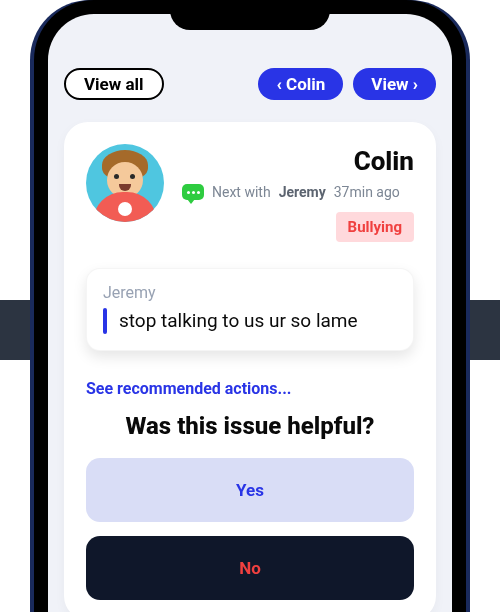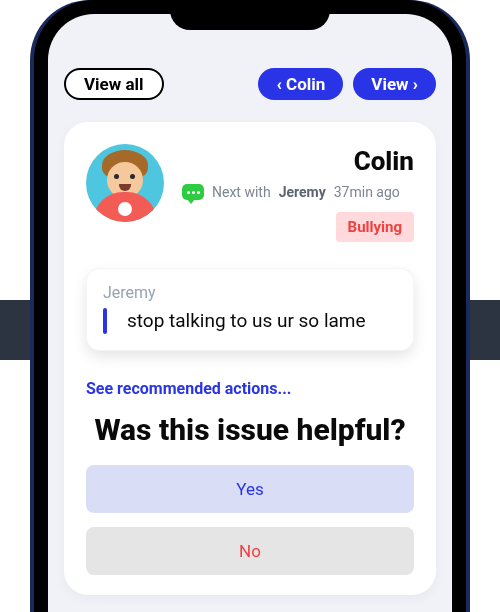--- a/index.html
+++ b/index.html
@@ -219,21 +219,21 @@
     border: 1px solid rgba(0,0,0,0.04);
     background: #fff;
   }
   .msg-sender {
     color: #98a2b3;
     font-size: 16px;
     margin-bottom: 6px;
   }
   .msg-body-row {
     display: flex;
-    gap: 20px;
+    gap: 12px;
     text-align: center;
   }
   .msg-bar {
     width: 4px;
     border-radius: 2px;
     background: #2934e6;
     flex-shrink: 0;
   }
   .msg-text {
     font-size: 19px;
@@ -243,42 +243,42 @@
   .actions-link {
     text-align: left;
     color: #2934e6;
     font-weight: 700;
     font-size: 16px;
     margin-top: 28px;
     cursor: pointer;
   }
   .question {
     text-align: center;
-    font-size: 30px;
+    font-size: 24px;
     font-weight: 800;
     color: #0a0a0a;
     margin-top: 14px;
   }
   .answer-btn {
     display: flex;
     align-items: center;
     justify-content: center;
-    height: 48px;
-    border-radius: 8px;
-    font-weight: 400;
+    height: 64px;
+    border-radius: 14px;
+    font-weight: 700;
     font-size: 17px;
     margin-top: 18px;
     cursor: pointer;
   }
   .answer-btn.yes {
     background: #d9ddf6;
     color: #2934e6;
   }
   .answer-btn.no {
-    background: #e5e5e5;
+    background: #0f172a;
     color: #f0403f;
     margin-top: 14px;
   }
 </style>
 </head>
 <body>
 
 <div class="bg-stripe"></div>
 
 <div class="phone">

